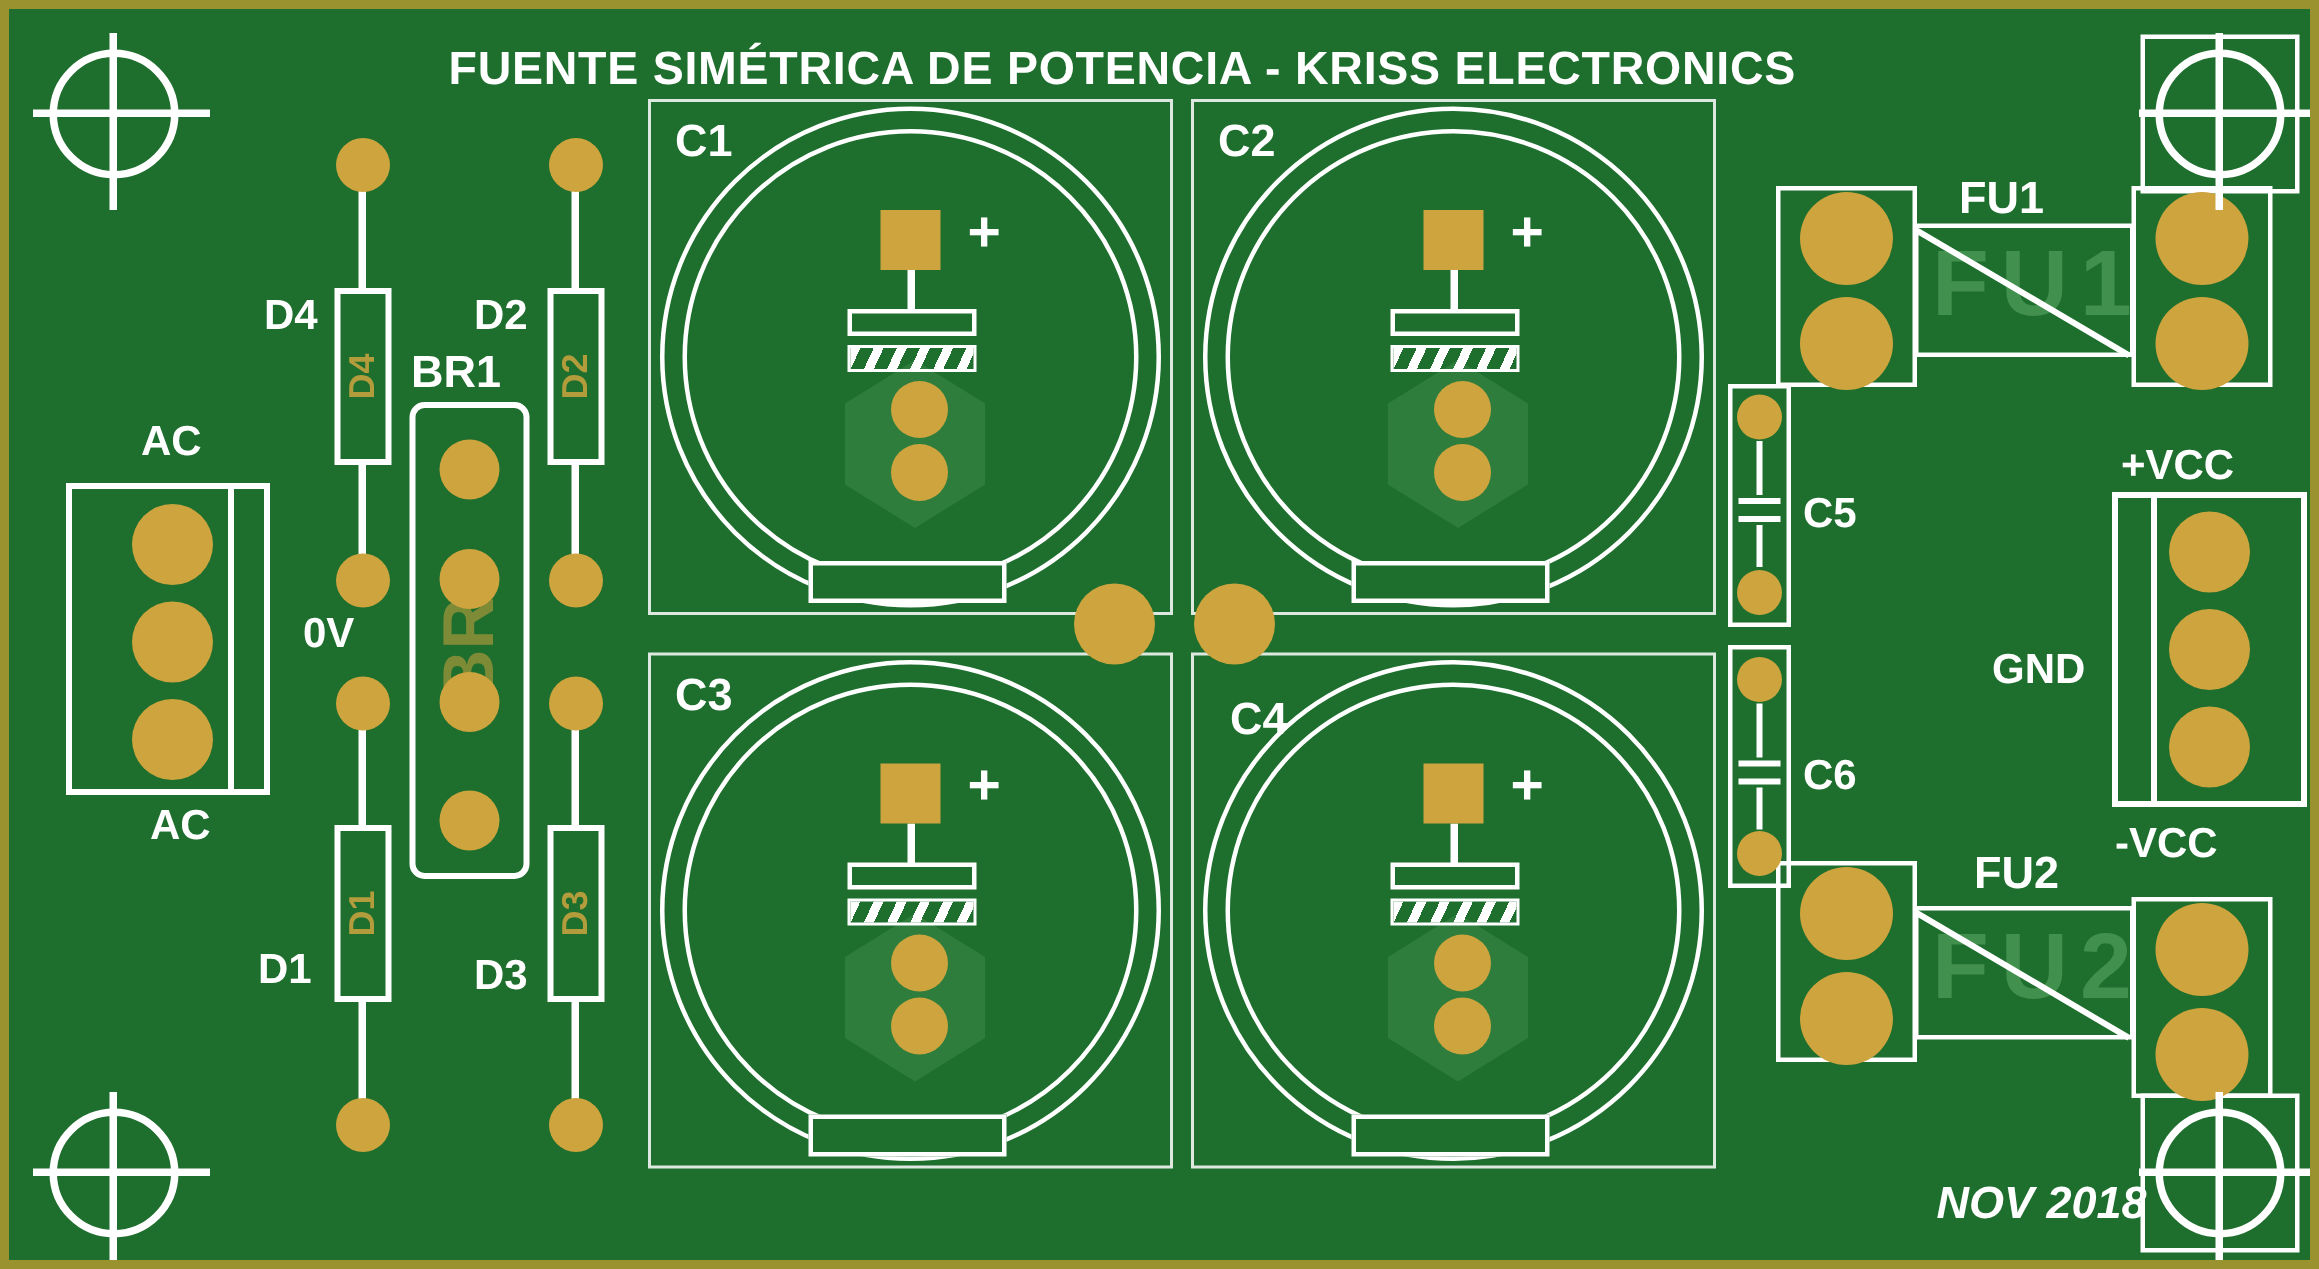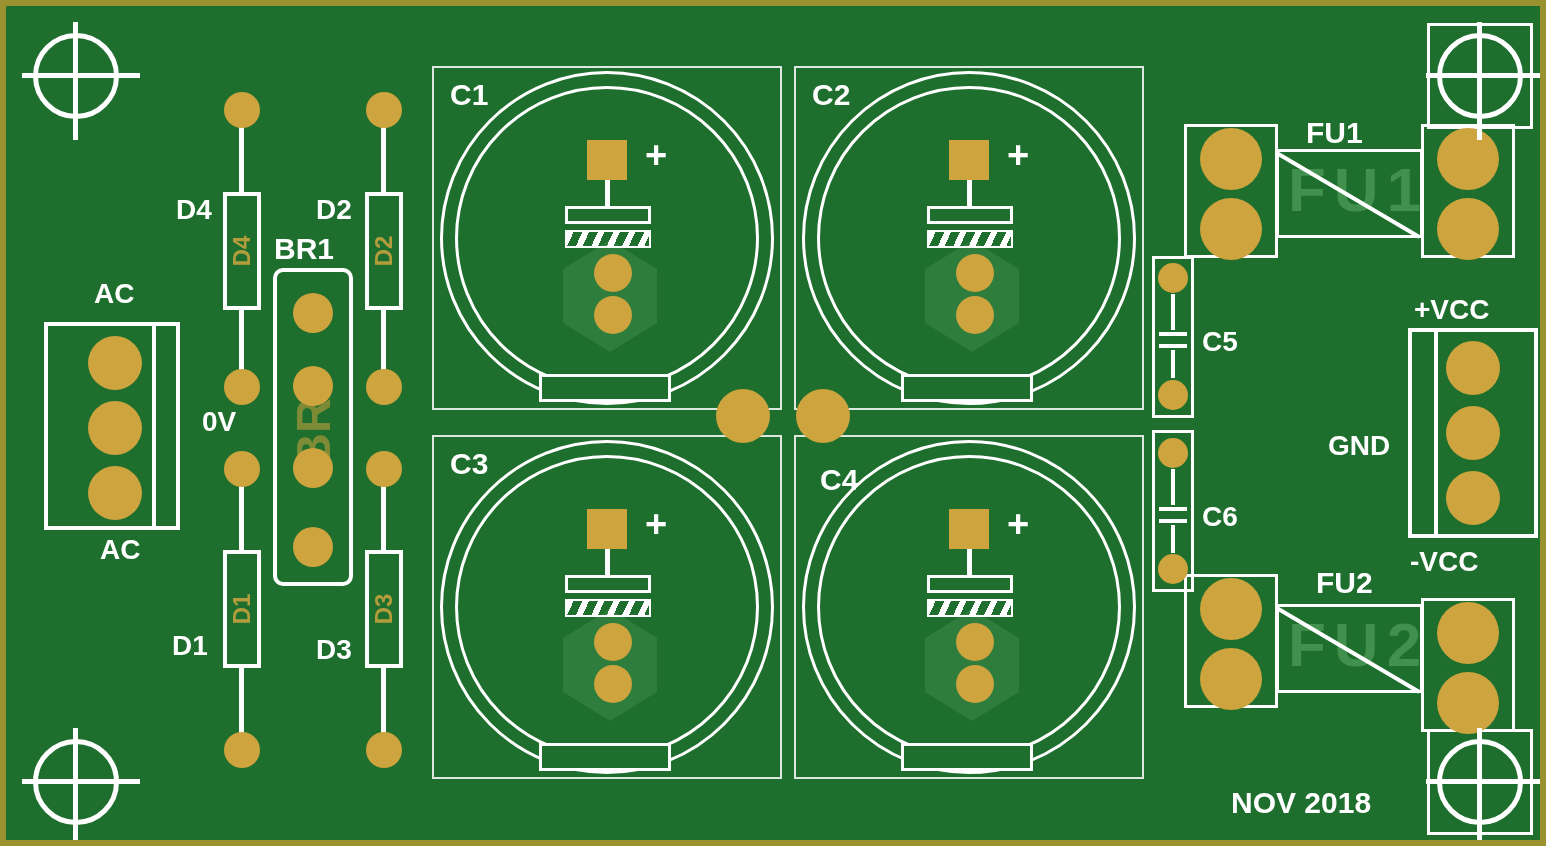--- a/index.html
+++ b/index.html
@@ -64,20 +64,21 @@
     </div>
   <div class="hole" style="left:27px;top:733px;">
       <div class="hline"></div>
       <div class="vline"></div>
     </div>
   <div class="hole" style="left:1431px;top:733px;">
       <div class="hline"></div>
       <div class="vline"></div>
     </div>
 
+  <div class="label f31" style="left:293px;top:22px;width:850px;text-align:center;letter-spacing:.5px;">FUENTE SIMÉTRICA DE POTENCIA - KRISS ELECTRONICS</div>
 
   <div class="silk-rect" style="left:38px;top:316px;width:136px;height:208px;"></div>
   <div class="trace" style="left:146px;top:316px;width:4px;height:208px;"></div>
   <div class="pad" style="left:82px;top:330px;width:54px;height:54px;"></div>
   <div class="pad" style="left:82px;top:395px;width:54px;height:54px;"></div>
   <div class="pad" style="left:82px;top:460px;width:54px;height:54px;"></div>
   <div class="label f28" style="left:88px;top:272px;">AC</div>
   <div class="label f28" style="left:94px;top:528px;">AC</div>
   <div class="label f28" style="left:196px;top:400px;">0V</div>
 
@@ -230,15 +231,15 @@
 
   <div class="silk-rect" style="left:1402px;top:322px;width:130px;height:210px;"></div>
   <div class="trace" style="left:1428px;top:322px;width:4px;height:210px;"></div>
   <div class="pad" style="left:1440px;top:335px;width:54px;height:54px;"></div>
   <div class="pad" style="left:1440px;top:400px;width:54px;height:54px;"></div>
   <div class="pad" style="left:1440px;top:465px;width:54px;height:54px;"></div>
   <div class="label f28" style="left:1408px;top:288px;">+VCC</div>
   <div class="label f28" style="left:1322px;top:424px;">GND</div>
   <div class="label f28" style="left:1404px;top:540px;">-VCC</div>
 
-  <div class="label f30" style="left:1225px;top:780px;">NOV 2018</div>
+  <div class="label f30" style="left:1285px;top:780px;font-style:italic;">NOV 2018</div>
 
 </div>
 
 </body></html>

